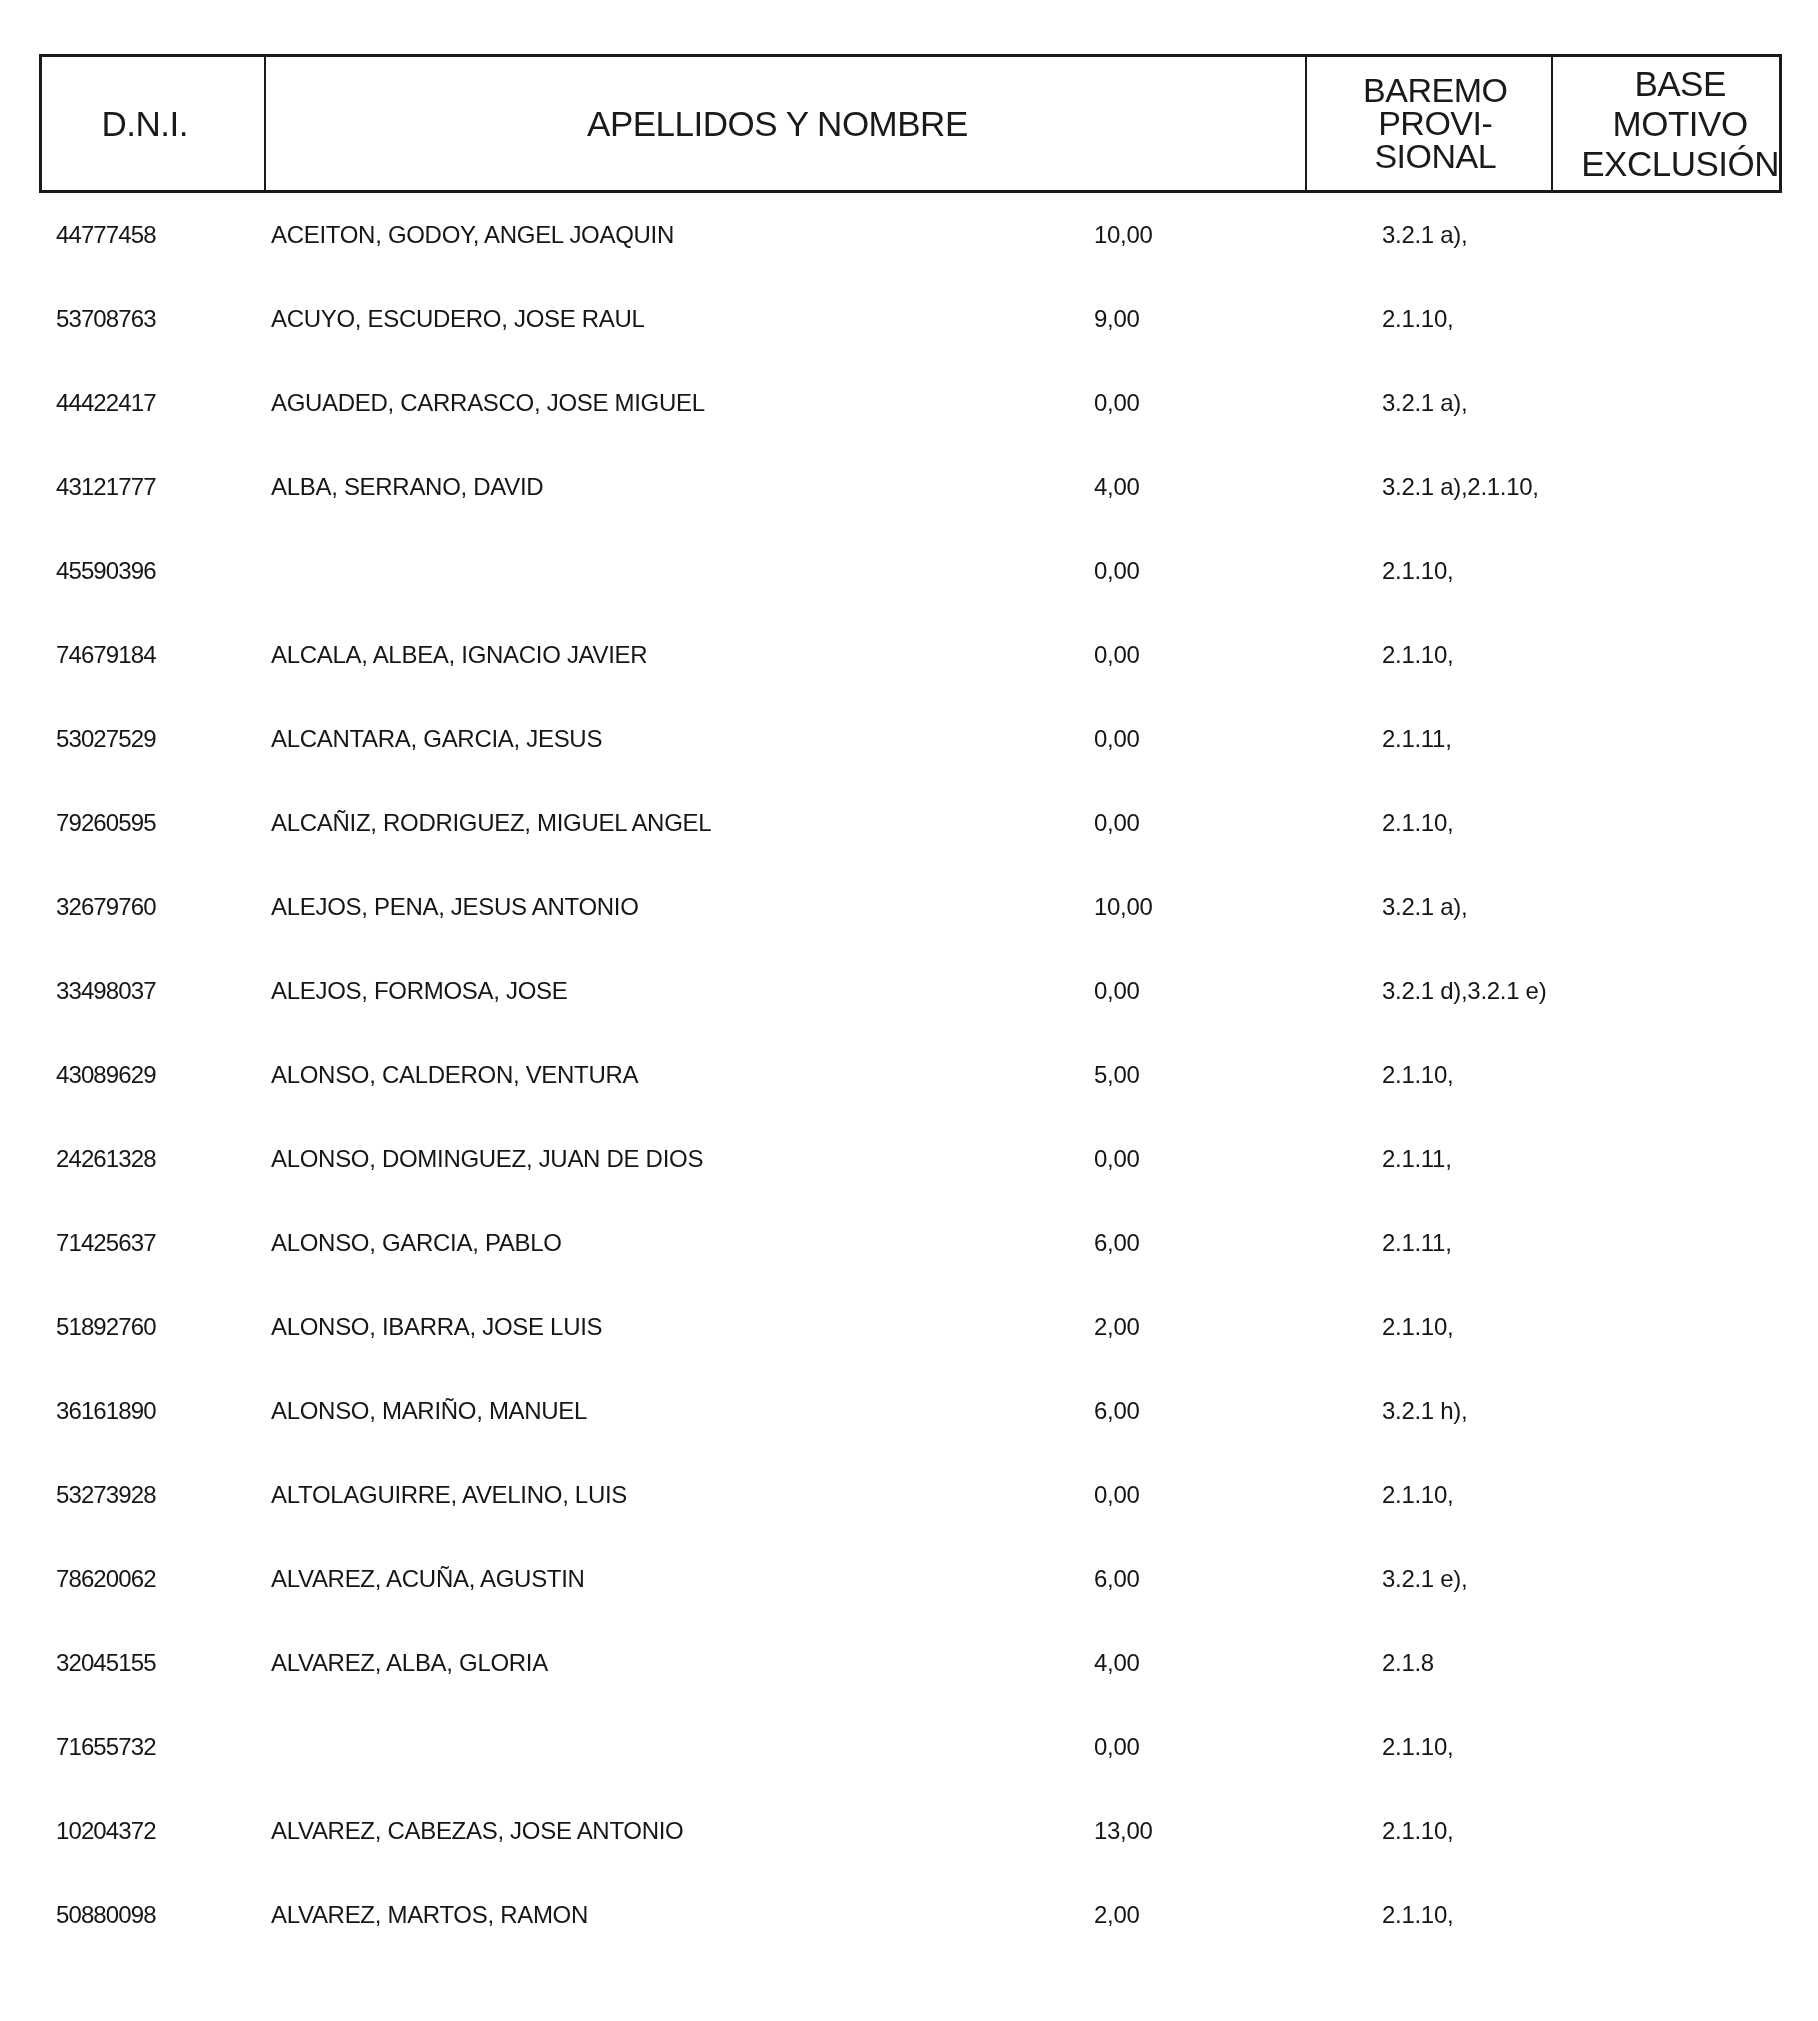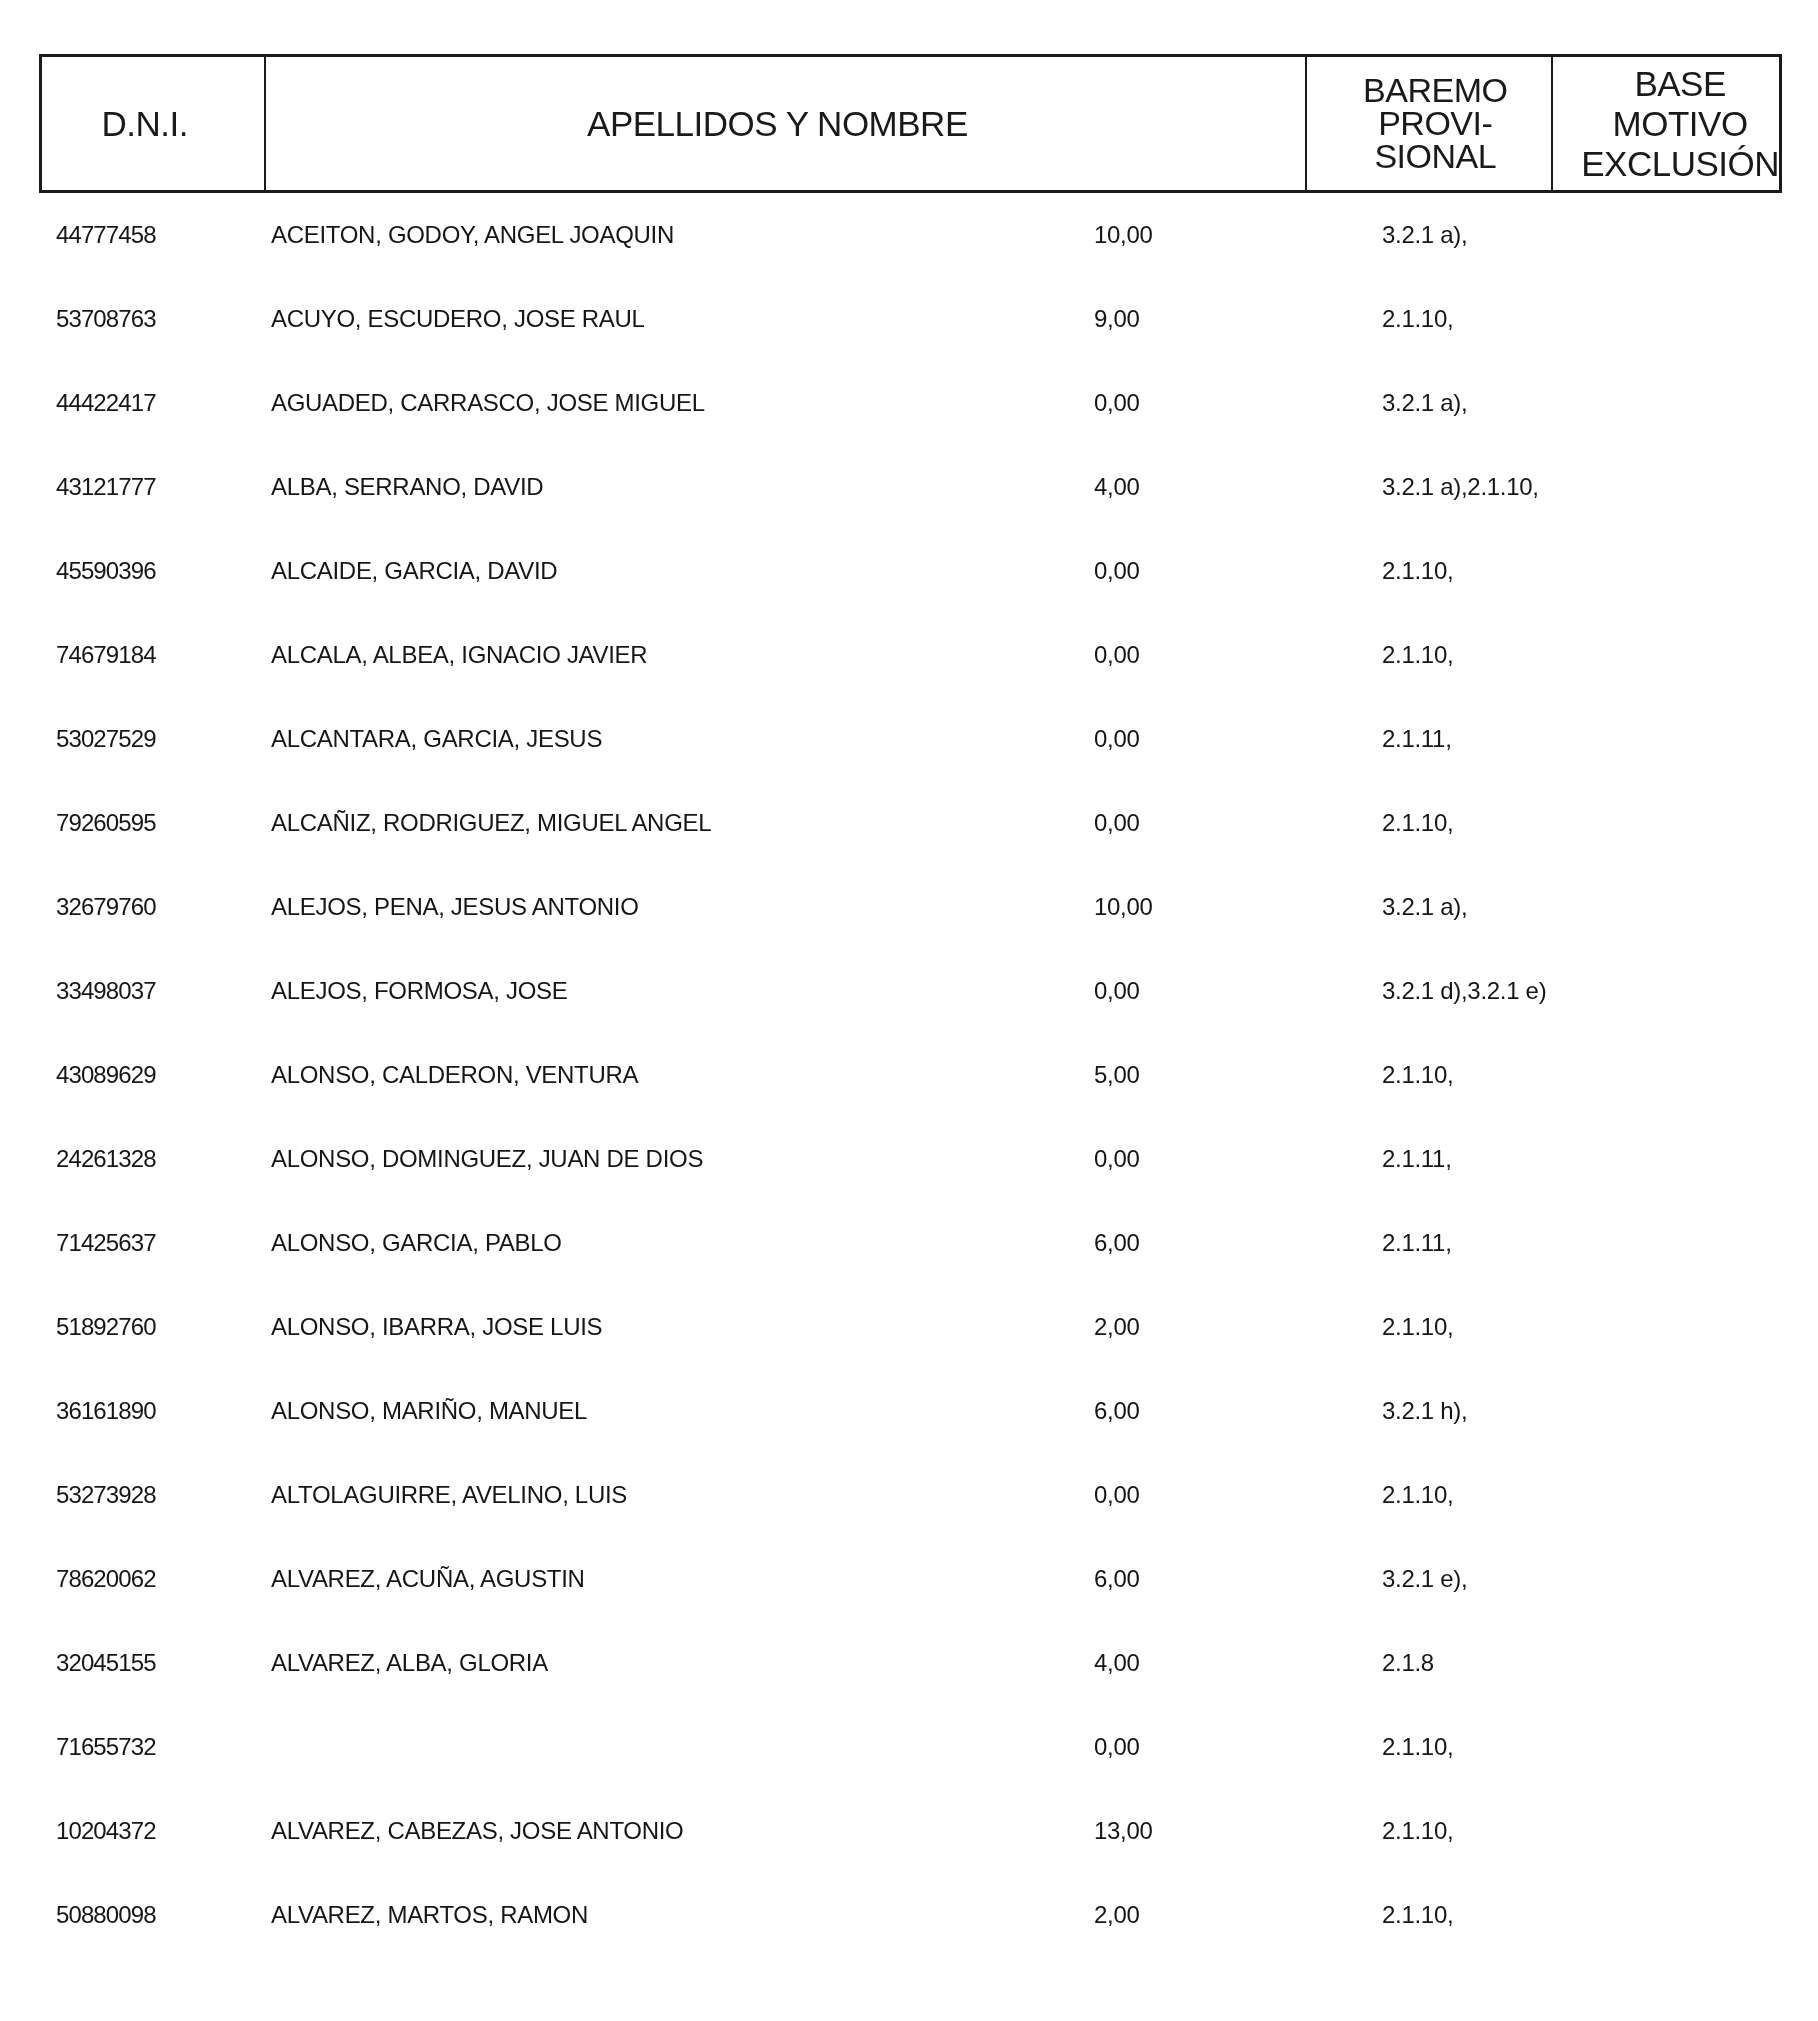--- a/index.html
+++ b/index.html
@@ -129,21 +129,20 @@
         <span class="c-motivo">3.2.1 a),</span>
       </div>
     <div class="row">
         <span class="c-dni">43121777</span>
         <span class="c-name">ALBA, SERRANO, DAVID</span>
         <span class="c-baremo">4,00</span>
         <span class="c-motivo">3.2.1 a),2.1.10,</span>
       </div>
     <div class="row">
         <span class="c-dni">45590396</span>
-        <span class="c-name">ALCAIDE, GARCIA, DAVID</span>
         <span class="c-baremo">0,00</span>
         <span class="c-motivo">2.1.10,</span>
       </div>
     <div class="row">
         <span class="c-dni">74679184</span>
         <span class="c-name">ALCALA, ALBEA, IGNACIO JAVIER</span>
         <span class="c-baremo">0,00</span>
         <span class="c-motivo">2.1.10,</span>
       </div>
     <div class="row">

